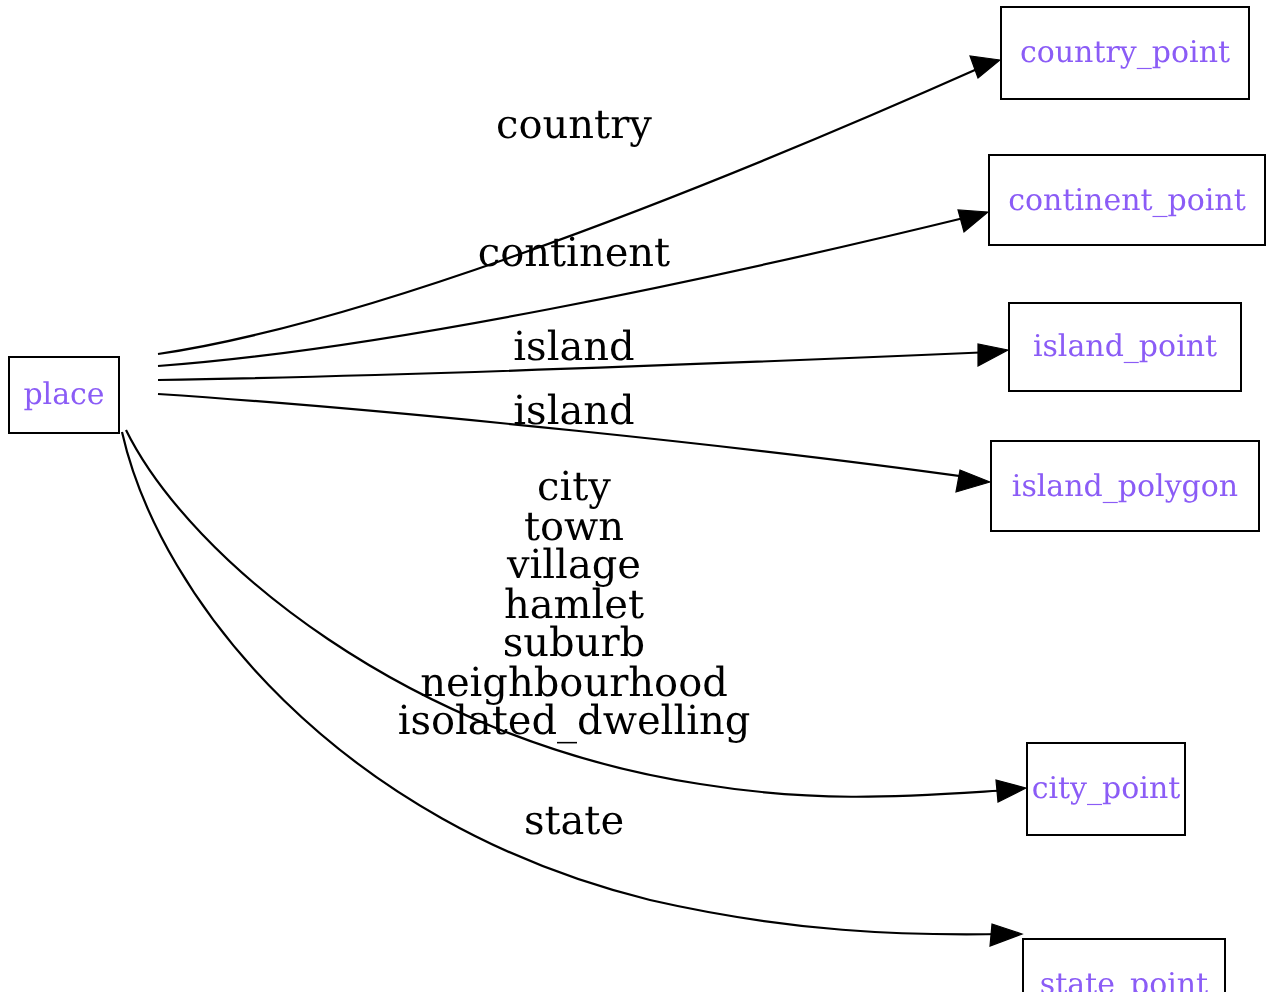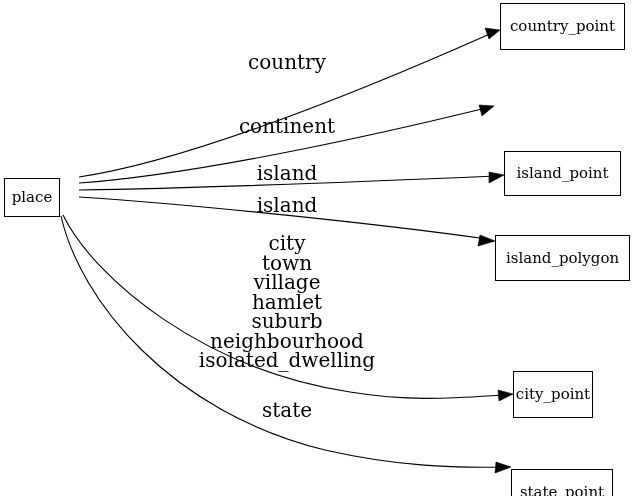--- a/index.html
+++ b/index.html
@@ -23,21 +23,21 @@
     height: 496px;
   }
   .node {
     position: absolute;
     box-sizing: border-box;
     border: 1px solid #000000;
     background: #ffffff;
     display: flex;
     align-items: center;
     justify-content: center;
-    color: #000000;
+    color: #8b5cf6;
     font-size: 15px;
     line-height: 1;
     white-space: nowrap;
   }
   .edge-label {
     position: absolute;
     color: #000000;
     font-size: 20px;
     line-height: 19.5px;
     white-space: pre;
@@ -88,26 +88,29 @@
   </svg>
 
   <div class="node" style="left:4px; top:178px; width:56px; height:39px;">
     <span>place</span>
   </div>
 
   <div class="node" style="left:500px; top:3px; width:125px; height:47px;">
     <span>country_point</span>
   </div>
 
+  <div class="node" style="left:494px; top:77px; width:139px; height:46px;">
+    <span>continent_point</span>
+  </div>
 
   <div class="node" style="left:504px; top:151px; width:117px; height:45px;">
     <span>island_point</span>
   </div>
 
-  <div class="node" style="left:495px; top:220px; width:135px; height:46px;margin-top:15px;">
+  <div class="node" style="left:495px; top:220px; width:135px; height:46px;">
     <span>island_polygon</span>
   </div>
 
   <div class="node" style="left:513px; top:371px; width:80px; height:47px;">
     <span>city_point</span>
   </div>
 
   <div class="node" style="left:511px; top:443px; width:102px; height:47px;margin-top:26px;">
     <span>state_point</span>
   </div>

